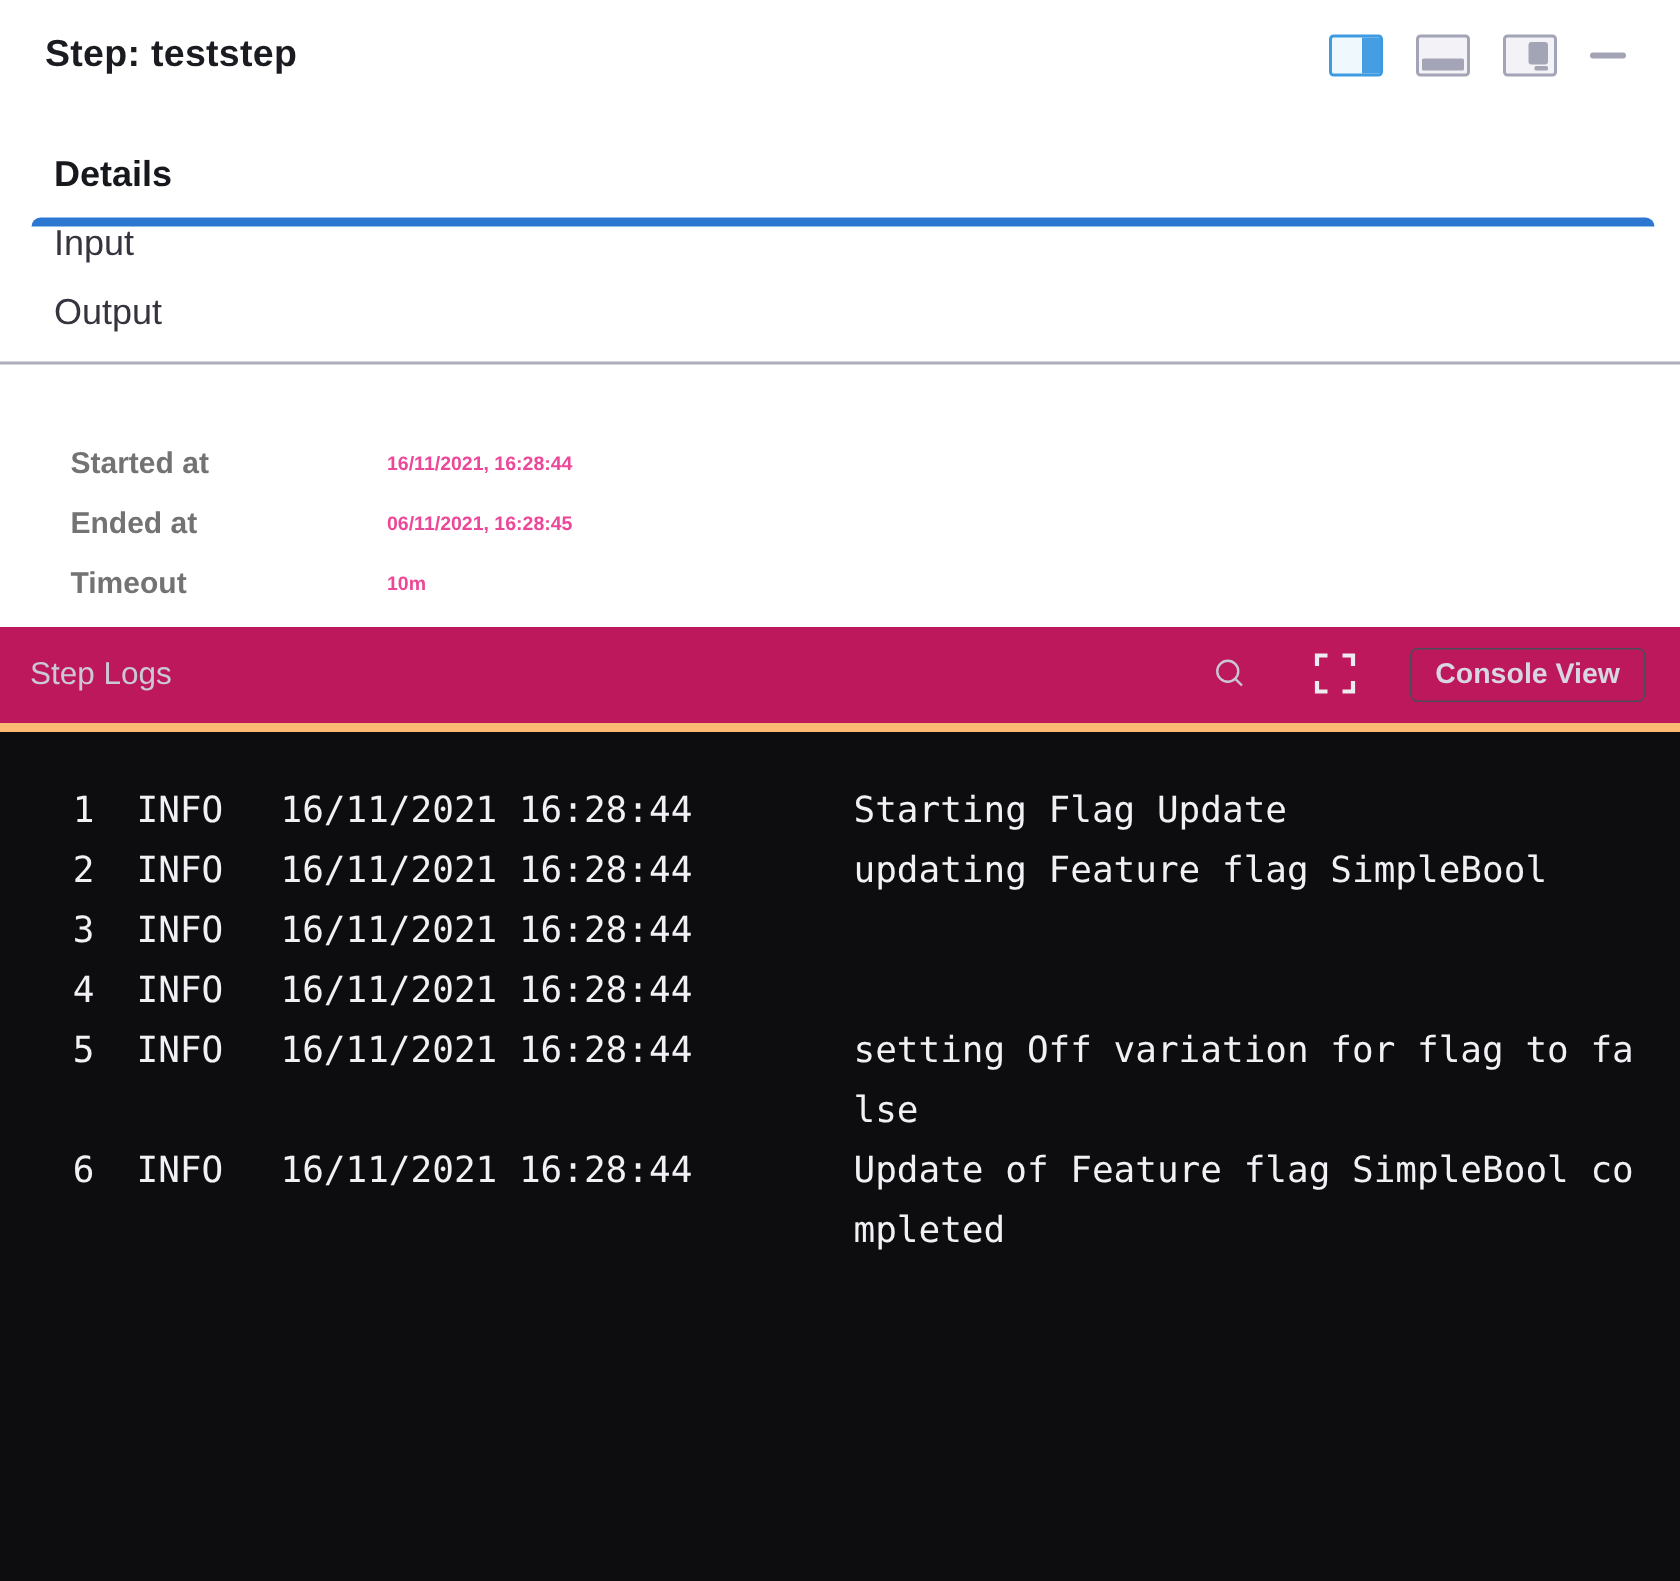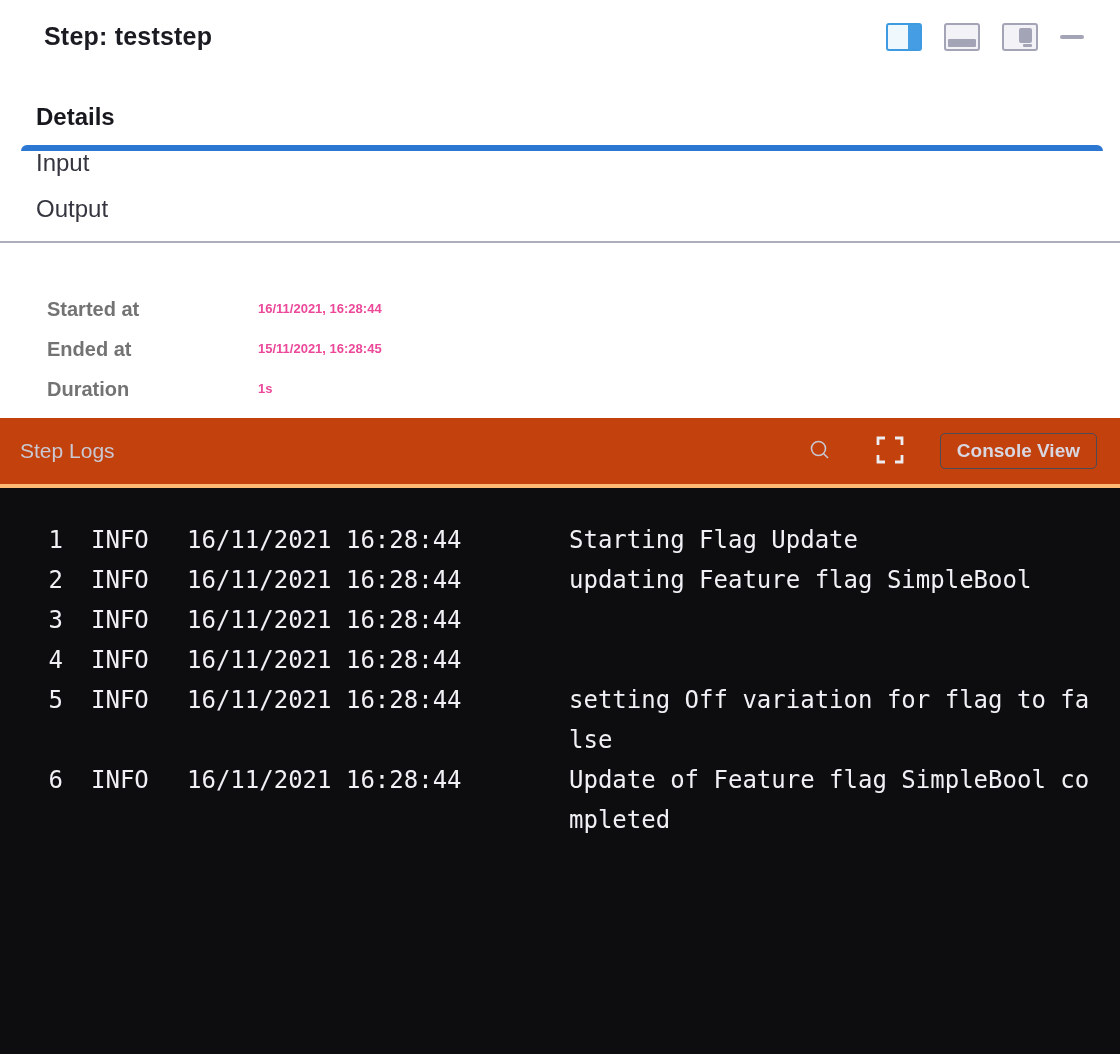--- a/index.html
+++ b/index.html
@@ -7,21 +7,21 @@
     width: 1120px; height: 1054px;
     background: #ffffff;
     font-family: "Liberation Sans", sans-serif;
     overflow: hidden;
     position: relative;
   }
 
   
   .header {
     display: flex; align-items: center; justify-content: space-between;
-    padding: 20px 36px 0 44px;
+    padding: 20px 36px 0 30px;
   }
   .page-title {
     font-size: 25px; font-weight: 700; color: #1b1c22; letter-spacing: 0.2px;
     margin-top: 2px;
   }
   .window-controls { display: flex; align-items: center; gap: 22px; padding-top: 2px; }
   .layout-icon {
     width: 32px; height: 24px; border-radius: 3px; position: relative;
     border: 2px solid #a4a4b7; background: #f2f2f7; cursor: pointer;
   }
@@ -64,22 +64,22 @@
 
   
   .details { height: 237px; box-sizing: border-box; padding: 46px 0 0 47px; }
   .detail-row { display: flex; line-height: 40px; }
   .detail-label { width: 211px; font-size: 20px; font-weight: 700; color: #737373; }
   .detail-value { font-size: 13px; font-weight: 700; color: #ec4899; }
 
   
   .logs-panel { position: absolute; left: 0; top: 418px; width: 1120px; bottom: 0; background: #0d0d10; }
   .logs-header {
-    height: 70px; box-sizing: border-box; background: #c2410c;
-    border-bottom: 4px solid #fdba74;
+    height: 70px; box-sizing: border-box; background: #be185d;
+    border-bottom: 6px solid #fdba74;
     display: flex; align-items: center; padding: 0 23px 0 20px;
   }
   .logs-title { font-size: 21px; color: #cac8d2; }
   .logs-actions { margin-left: auto; display: flex; align-items: center; }
   .icon-btn { background: none; border: none; padding: 0; cursor: pointer; display: flex; align-items: center; }
   .search-btn { margin-right: 42px; }
   .expand-btn { margin-right: 34px; }
   .console-view-btn {
     height: 36px; padding: 0 16px; background: transparent;
     border: 1.5px solid #4c4c57; border-radius: 5px;
@@ -125,25 +125,21 @@
   <div class="tab">Output</div>
 </div>
 
 <div class="details">
   <div class="detail-row">
     <div class="detail-label">Started at</div>
     <div class="detail-value">16/11/2021, 16:28:44</div>
   </div>
   <div class="detail-row">
     <div class="detail-label">Ended at</div>
-    <div class="detail-value">15/11/2021, 16:28:45</div>
-  </div>
-  <div class="detail-row">
-    <div class="detail-label">Duration</div>
-    <div class="detail-value">1s</div>
+    <div class="detail-value">06/11/2021, 16:28:45</div>
   </div>
   <div class="detail-row">
     <div class="detail-label">Timeout</div>
     <div class="detail-value">10m</div>
   </div>
 </div>
 
 <div class="logs-panel">
   <div class="logs-header">
     <div class="logs-title">Step Logs</div>

